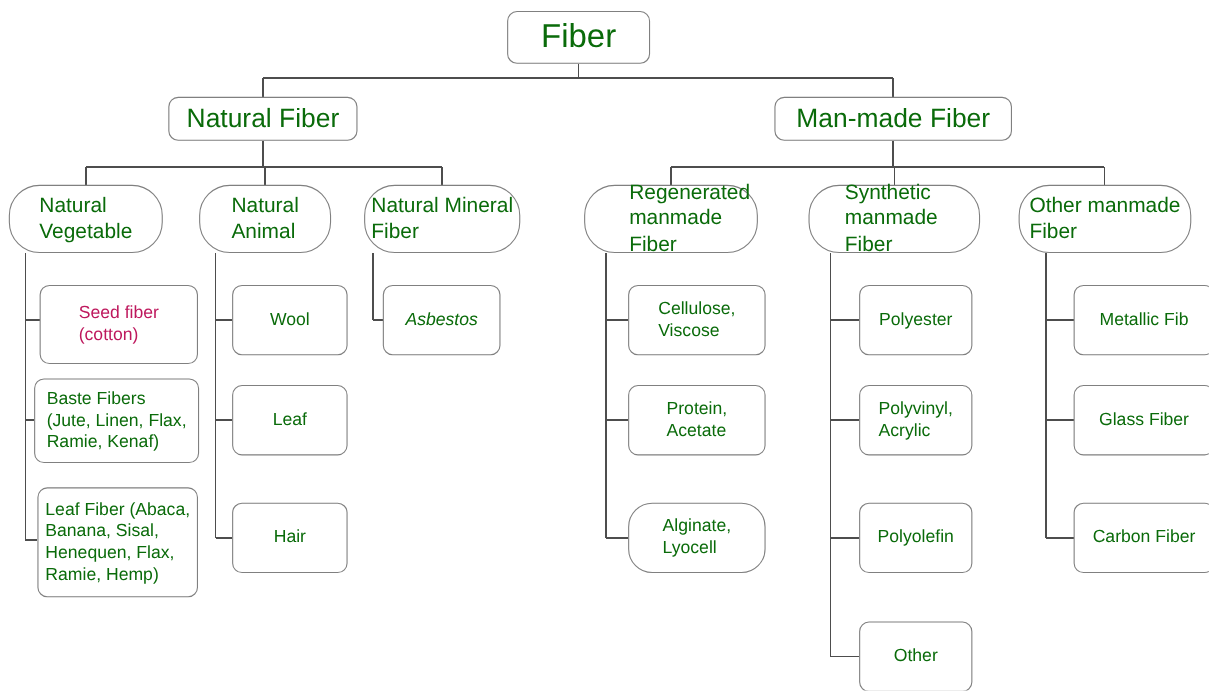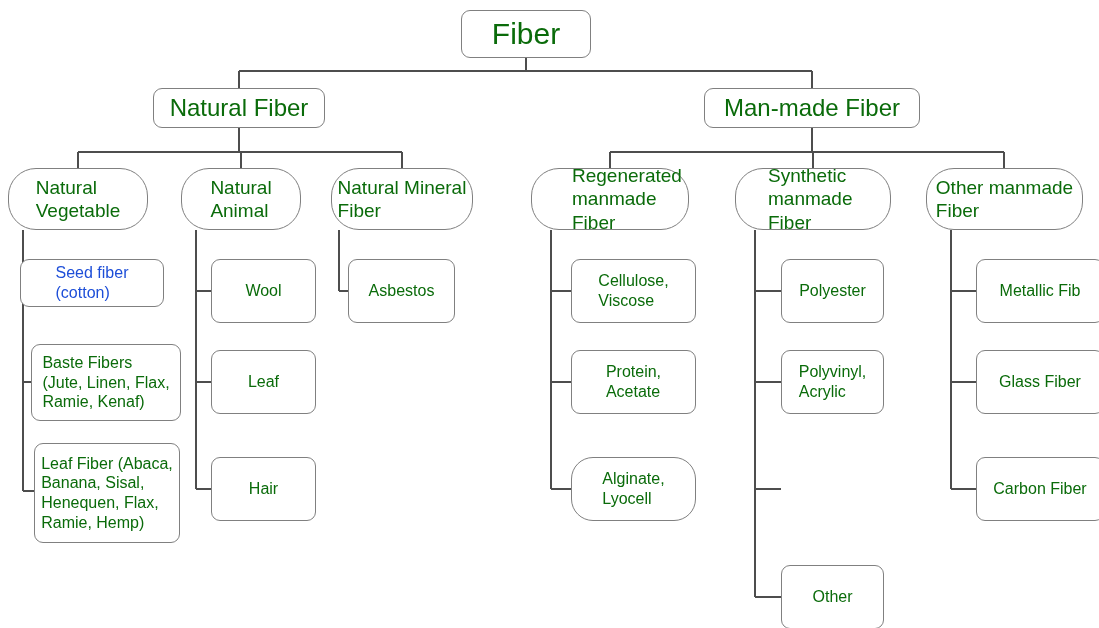--- a/index.html
+++ b/index.html
@@ -110,45 +110,46 @@
 Animal</div>
   <div class="node category" style="left: 331px; top: 168px; width: 142px; height: 62px; color: rgb(10, 107, 10); border-color: rgb(128, 128, 128);">Natural Mineral
 Fiber</div>
   <div class="node category" style="left: 531px; top: 168px; width: 158px; height: 62px; color: rgb(10, 107, 10); border-color: rgb(128, 128, 128); padding-left: 40px;">Regenerated
 manmade Fiber</div>
   <div class="node category" style="left: 735px; top: 168px; width: 156px; height: 62px; color: rgb(10, 107, 10); border-color: rgb(128, 128, 128); padding-left: 32px;">Synthetic
 manmade Fiber</div>
   <div class="node category" style="left: 926px; top: 168px; width: 157px; height: 62px; color: rgb(10, 107, 10); border-color: rgb(128, 128, 128);">Other manmade
 Fiber</div>
 
-  <div class="node leaf" style="left: 20px; top: 259px; width: 144px; height: 48px; color: #1d4ed8; border-color: rgb(128, 128, 128);">Seed fiber
+  <div class="node leaf" style="left: 36px; top: 259px; width: 144px; height: 72px; color: #be185d; border-color: rgb(128, 128, 128);">Seed fiber
 (cotton)</div>
   <div class="node leaf" style="left: 31px; top: 344px; width: 150px; height: 77px; color: rgb(10, 107, 10); border-color: rgb(128, 128, 128);">Baste Fibers
 (Jute, Linen, Flax,
 Ramie, Kenaf)</div>
   <div class="node leaf" style="left: 34px; top: 443px; width: 146px; height: 100px; color: rgb(10, 107, 10); border-color: rgb(128, 128, 128);">Leaf Fiber (Abaca,
 Banana, Sisal,
 Henequen, Flax,
 Ramie, Hemp)</div>
 
   <div class="node leaf" style="left: 211px; top: 259px; width: 105px; height: 64px; color: rgb(10, 107, 10); border-color: rgb(128, 128, 128);">Wool</div>
   <div class="node leaf" style="left: 211px; top: 350px; width: 105px; height: 64px; color: rgb(10, 107, 10); border-color: rgb(128, 128, 128);">Leaf</div>
   <div class="node leaf" style="left: 211px; top: 457px; width: 105px; height: 64px; color: rgb(10, 107, 10); border-color: rgb(128, 128, 128);">Hair</div>
 
-  <div class="node leaf" style="left: 348px; top: 259px; width: 107px; height: 64px; color: rgb(10, 107, 10); border-color: rgb(128, 128, 128);">Asbestos</div>
+  <div class="node leaf" style="left: 348px; top: 259px; width: 107px; height: 64px; color: rgb(10, 107, 10); border-color: rgb(128, 128, 128); font-style: italic;">Asbestos</div>
 
   <div class="node leaf" style="left: 571px; top: 259px; width: 125px; height: 64px; color: rgb(10, 107, 10); border-color: rgb(128, 128, 128);">Cellulose,
 Viscose</div>
   <div class="node leaf" style="left: 571px; top: 350px; width: 125px; height: 64px; color: rgb(10, 107, 10); border-color: rgb(128, 128, 128);">Protein,
 Acetate</div>
   <div class="node leaf" style="left: 571px; top: 457px; width: 125px; height: 64px; color: rgb(10, 107, 10); border-color: rgb(128, 128, 128); border-radius: 22px;">Alginate,
 Lyocell</div>
 
   <div class="node leaf" style="left: 781px; top: 259px; width: 103px; height: 64px; color: rgb(10, 107, 10); border-color: rgb(128, 128, 128);">Polyester</div>
   <div class="node leaf" style="left: 781px; top: 350px; width: 103px; height: 64px; color: rgb(10, 107, 10); border-color: rgb(128, 128, 128);">Polyvinyl,
 Acrylic</div>
+  <div class="node leaf" style="left: 781px; top: 457px; width: 103px; height: 64px; color: rgb(10, 107, 10); border-color: rgb(128, 128, 128);">Polyolefin</div>
   <div class="node leaf" style="left: 781px; top: 565px; width: 103px; height: 64px; color: rgb(10, 107, 10); border-color: rgb(128, 128, 128);">Other</div>
 
   <div class="node leaf" style="left: 976px; top: 259px; width: 128px; height: 64px; color: rgb(10, 107, 10); border-color: rgb(128, 128, 128);">Metallic Fib</div>
   <div class="node leaf" style="left: 976px; top: 350px; width: 128px; height: 64px; color: rgb(10, 107, 10); border-color: rgb(128, 128, 128);">Glass Fiber</div>
   <div class="node leaf" style="left: 976px; top: 457px; width: 128px; height: 64px; color: rgb(10, 107, 10); border-color: rgb(128, 128, 128);">Carbon Fiber</div>
 
 </div>
 
 </body></html>

